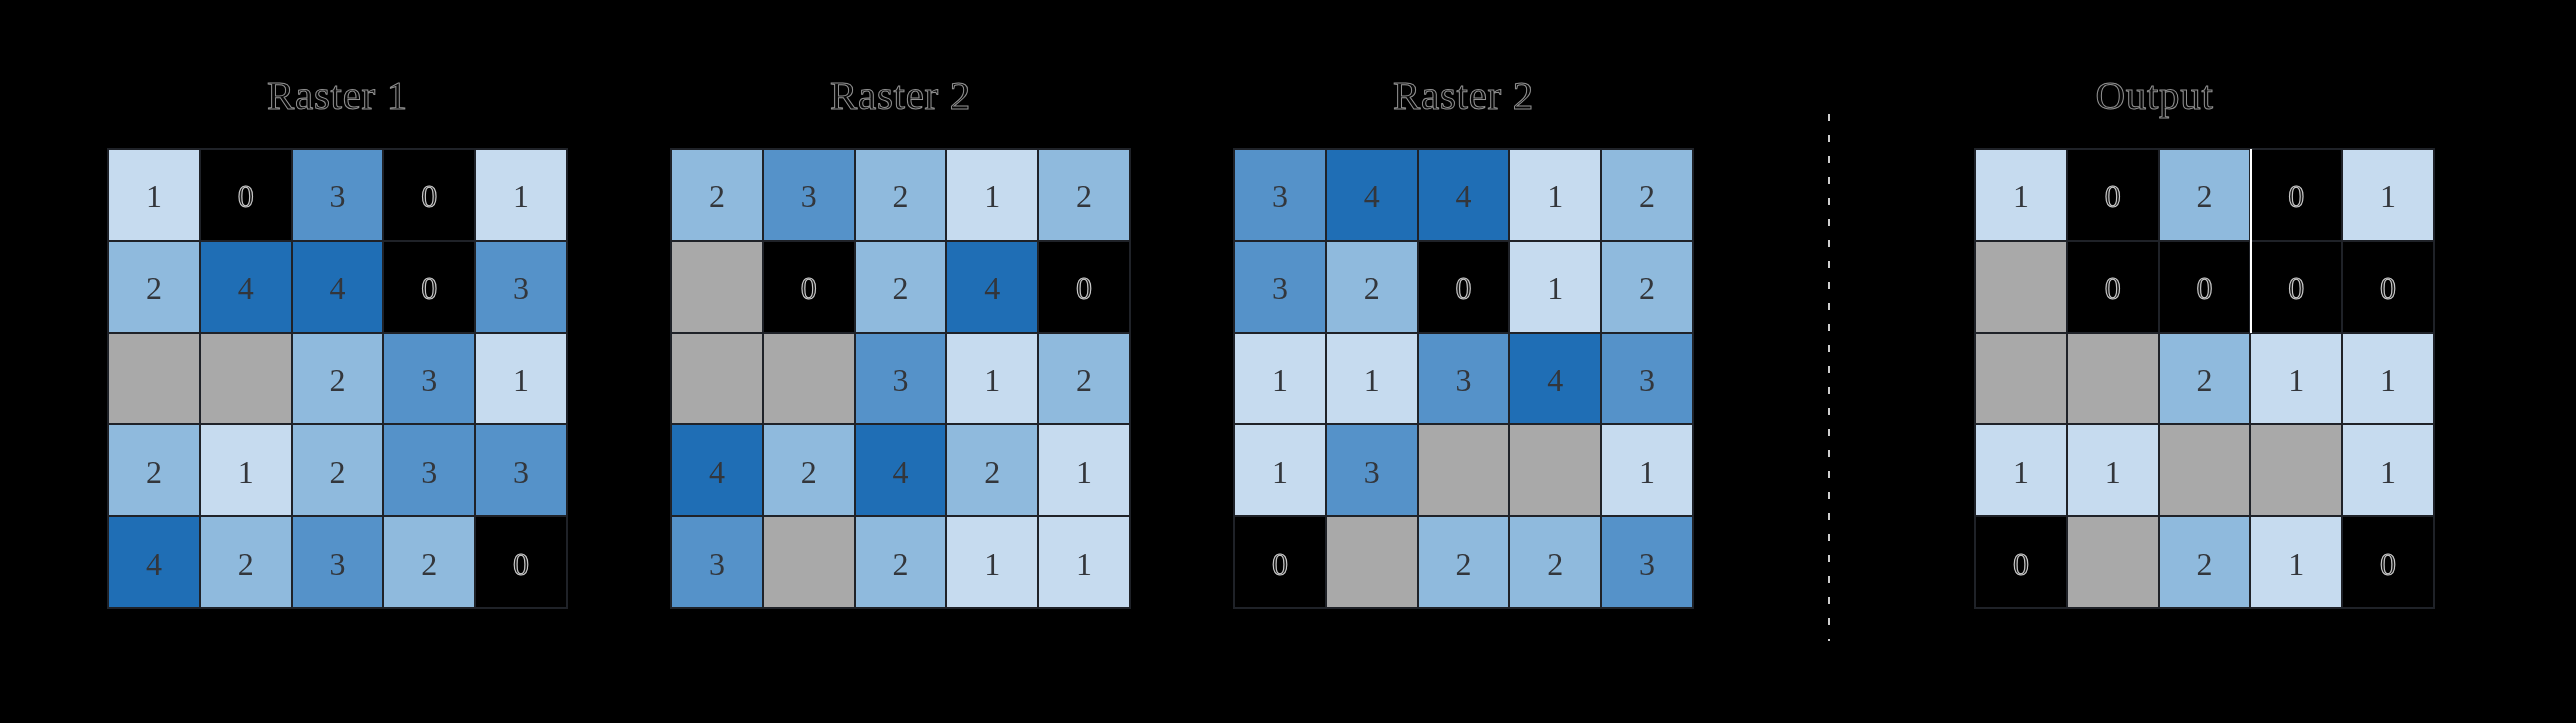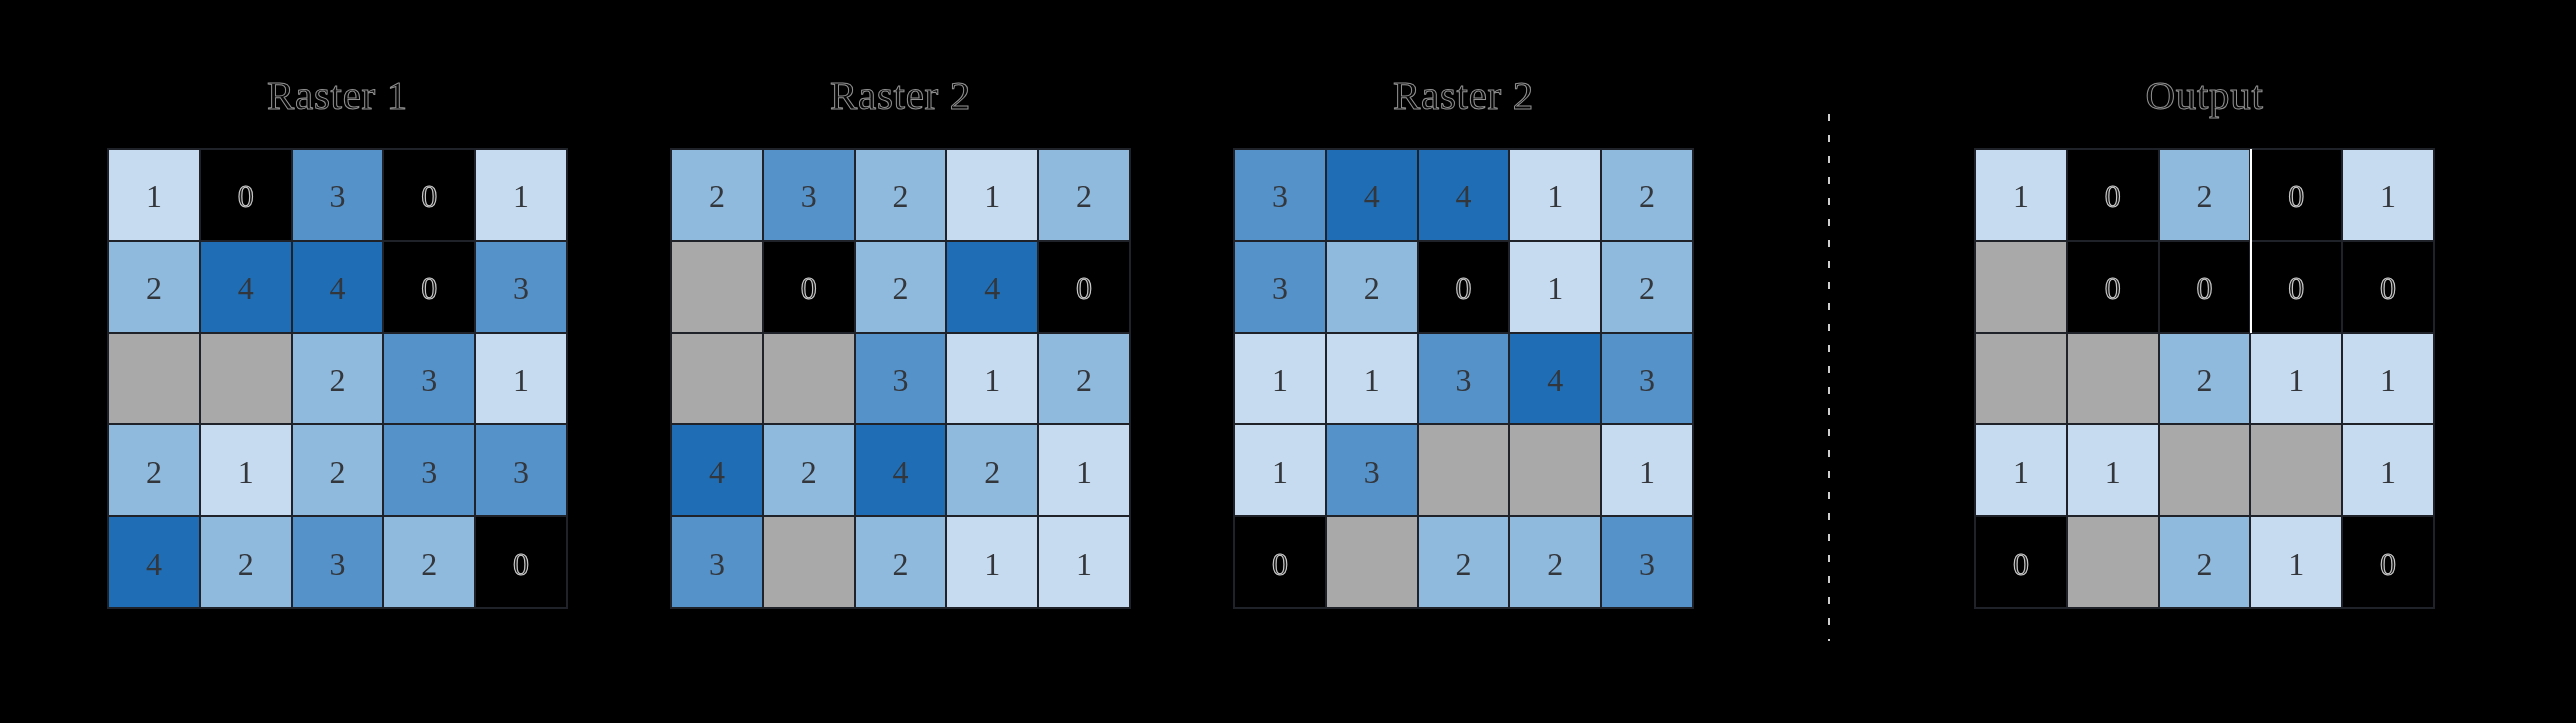--- a/index.html
+++ b/index.html
@@ -76,21 +76,21 @@
   }
 </style>
 </head>
 <body>
 
 <div id="figure" style="background: rgb(0, 0, 0);">
 
   <div class="title" style="left:107px">Raster 1</div>
   <div class="title" style="left:670px">Raster 2</div>
   <div class="title" style="left:1233px">Raster 2</div>
-  <div class="title" style="left:1974px">Output</div>
+  <div class="title" style="left:1924px">Output</div>
 
   <div class="grid" style="left:107px">
       <div class="cell v1" style="background: rgb(198, 219, 239);">1</div>
       <div class="cell v0" style="background: rgb(0, 0, 0);">0</div>
       <div class="cell v3" style="background: rgb(85, 146, 201);">3</div>
       <div class="cell v0" style="background: rgb(0, 0, 0);">0</div>
       <div class="cell v1" style="background: rgb(198, 219, 239);">1</div>
       <div class="cell v2" style="background: rgb(143, 186, 221);">2</div>
       <div class="cell v4" style="background: rgb(31, 110, 181);">4</div>
       <div class="cell v4" style="background: rgb(31, 110, 181);">4</div>

